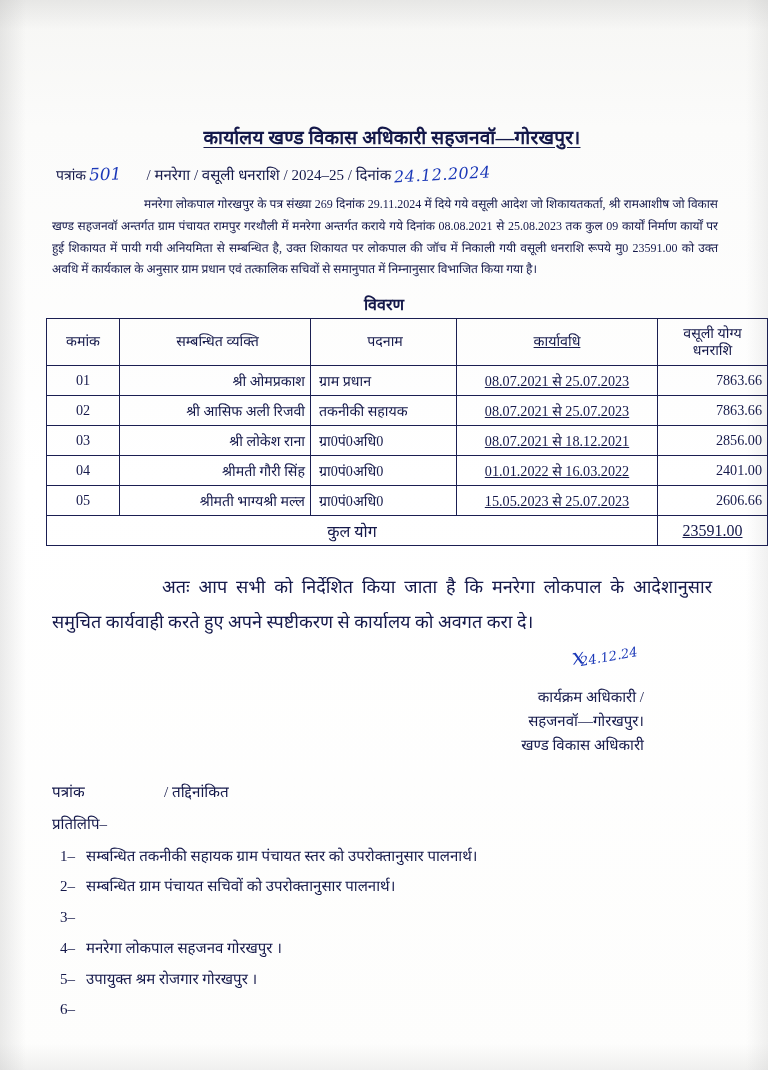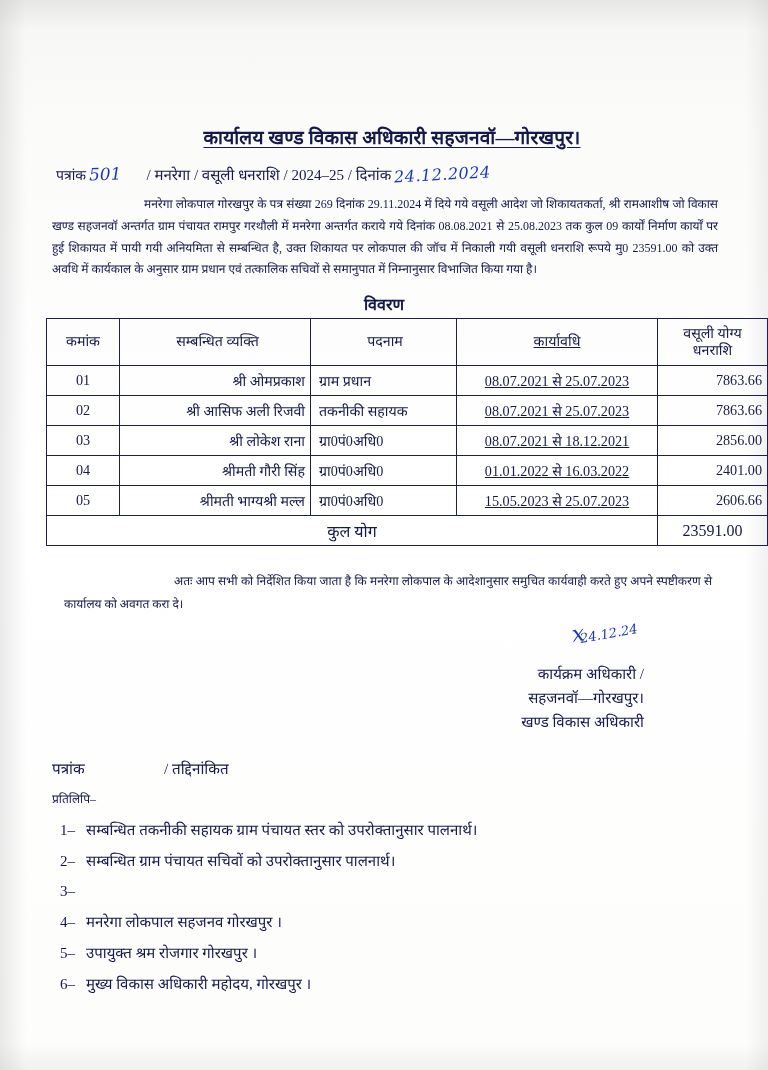--- a/index.html
+++ b/index.html
@@ -133,30 +133,29 @@
   .c-desig { width: 132px; text-align: left; padding-left: 8px !important; }
   .c-period{ width: 190px; text-align: center; text-decoration: underline; }
   .c-amt   { width: 99px;  text-align: right; }
   table.detail tbody td { height: 23px; }
   .total-row td {
     text-align: center;
     font-weight: 700;
     font-size: 16px;
     height: 26px;
   }
-  .total-amt { font-weight: 700; text-align: center; }
+  .total-amt { font-weight: 700; text-align: center; text-decoration: underline; }
 
   .after-para {
     margin-top: 24px;
-    font-size: 12px;
+    font-size: 18px;
     line-height: 1.9;
     text-align: justify;
     padding-left: 6px;
     padding-right: 10px;
-    margin-left: 12px;
   }
   .after-para .indent { display: inline-block; width: 110px; }
 
   .sign-block {
     margin-top: 6px;
     text-align: right;
     padding-right: 78px;
     font-size: 15px;
     line-height: 1.6;
   }
@@ -190,21 +189,21 @@
   .letter-no {
     margin-top: 24px;
     font-size: 15.2px;
     padding-left: 6px;
     display: flex;
   }
   .letter-no .lbl { width: 112px; }
 
   .copy-to {
     margin-top: 12px;
-    font-size: 12px;
+    font-size: 15px;
     padding-left: 6px;
     font-family: Liberation Serif, serif;
   }
   ol.copy-list {
     list-style: none;
     margin: 8px 0 0 0;
     padding: 0 0 0 14px;
     font-size: 15px;
     line-height: 2.05;
   }
@@ -320,18 +319,17 @@
       <li>
         <span class="num">4–</span>
         <span>मनरेगा लोकपाल सहजनव गोरखपुर ।</span>
       </li>
       <li>
         <span class="num">5–</span>
         <span>उपायुक्त श्रम रोजगार गोरखपुर ।</span>
       </li>
       <li>
         <span class="num">6–</span>
-        <span>मुख्य विकास अधिकारी महोदय, गोरखपुर ।</span>
       </li>
     </ol>
 
   </div>
 </div>
 
 </body></html>

